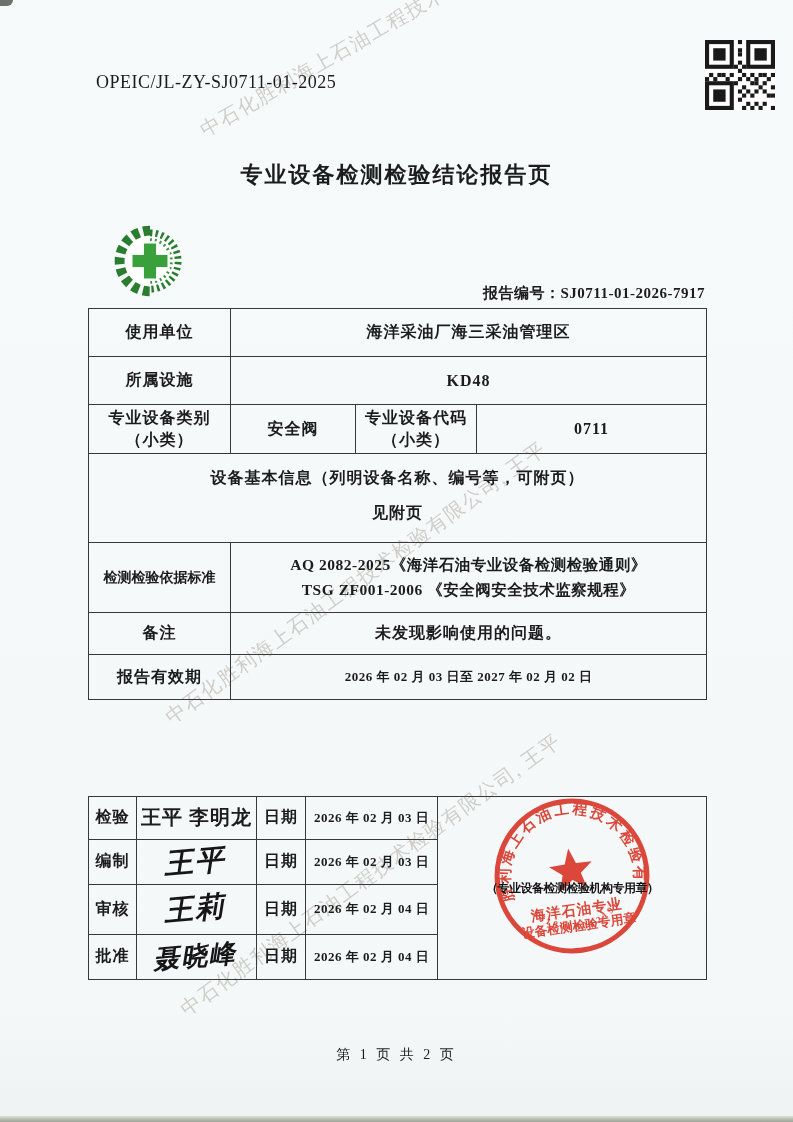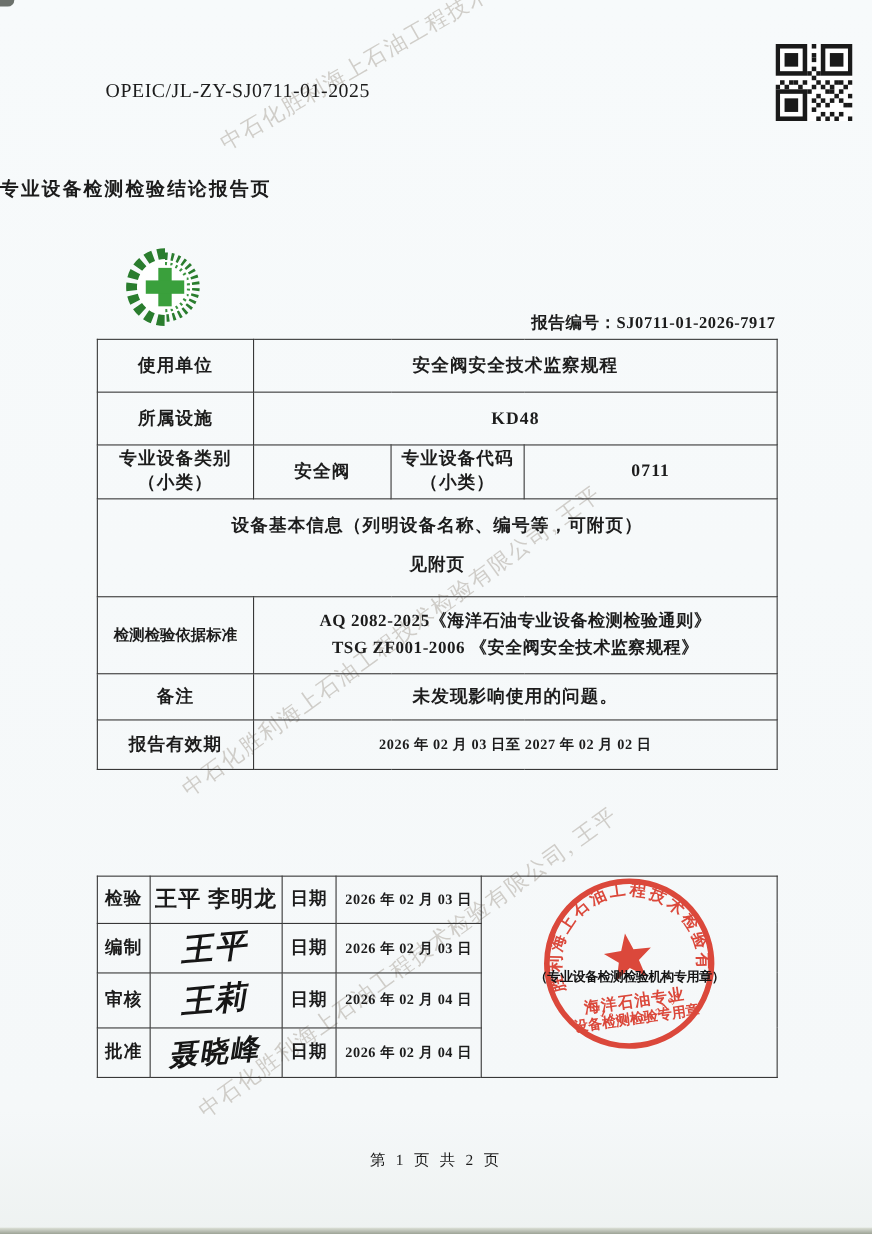--- a/index.html
+++ b/index.html
@@ -17,21 +17,21 @@
   .wm{
     white-space:nowrap;font-size:20px;letter-spacing:1.5px;
     color:rgba(150,140,128,0.40);transform-origin:left center;z-index:1;
     pointer-events:none;font-weight:400;
   }
   .wm1{left:202px;top:118px;transform:rotate(-30deg);}
   .wm2{left:168px;top:706px;transform:rotate(-36deg);}
   .wm3{left:183px;top:998px;transform:rotate(-36deg);}
   .doc-code{left:96px;top:72px;font-size:18px;letter-spacing:.5px;z-index:2;font-family:Liberation Serif, serif;}
   .qr{left:705px;top:40px;z-index:2;}
-  .title{left:0;top:160px;width:793px;text-align:left;font-size:17px;font-weight:700;letter-spacing:2px;z-index:2;}
+  .title{left:0;top:160px;width:793px;text-align:center;font-size:22px;font-weight:700;letter-spacing:2px;z-index:2;}
   .logo{left:112px;top:223px;z-index:2;}
   .report-no{right:88px;top:284px;font-size:15px;font-weight:600;letter-spacing:.5px;z-index:2;}
   
   table{border-collapse:collapse;table-layout:fixed;z-index:2;position:absolute;background:transparent;}
   td{border:1.6px solid #383838;text-align:center;vertical-align:middle;font-size:16px;font-weight:600;letter-spacing:1px;padding:2px 4px;overflow:visible;}
   .t-main{left:88px;top:308px;width:618px;}
   .t-sig{left:88px;top:795.5px;width:618px;}
   .lbl-sm{font-size:14px;letter-spacing:0;}
   .two-line div{line-height:1.35;}
   .info-cell{padding:10px 4px 14px 4px;}
@@ -140,21 +140,21 @@
 <table class="t-main">
   <colgroup>
       <col style="width:142px">
       <col style="width:125px">
       <col style="width:121px">
       <col style="width:230px">
     </colgroup>
   <tbody>
       <tr style="height:48px">
     <td>使用单位</td>
-    <td colspan="3">安全阀安全技术监察规程</td>
+    <td colspan="3">海洋采油厂海三采油管理区</td>
   </tr>
   <tr style="height:48px">
     <td>所属设施</td>
     <td colspan="3">KD48</td>
   </tr>
   <tr style="height:49px">
     <td class="two-line">
       <div>专业设备类别</div>
       <div>（小类）</div>
     </td>

